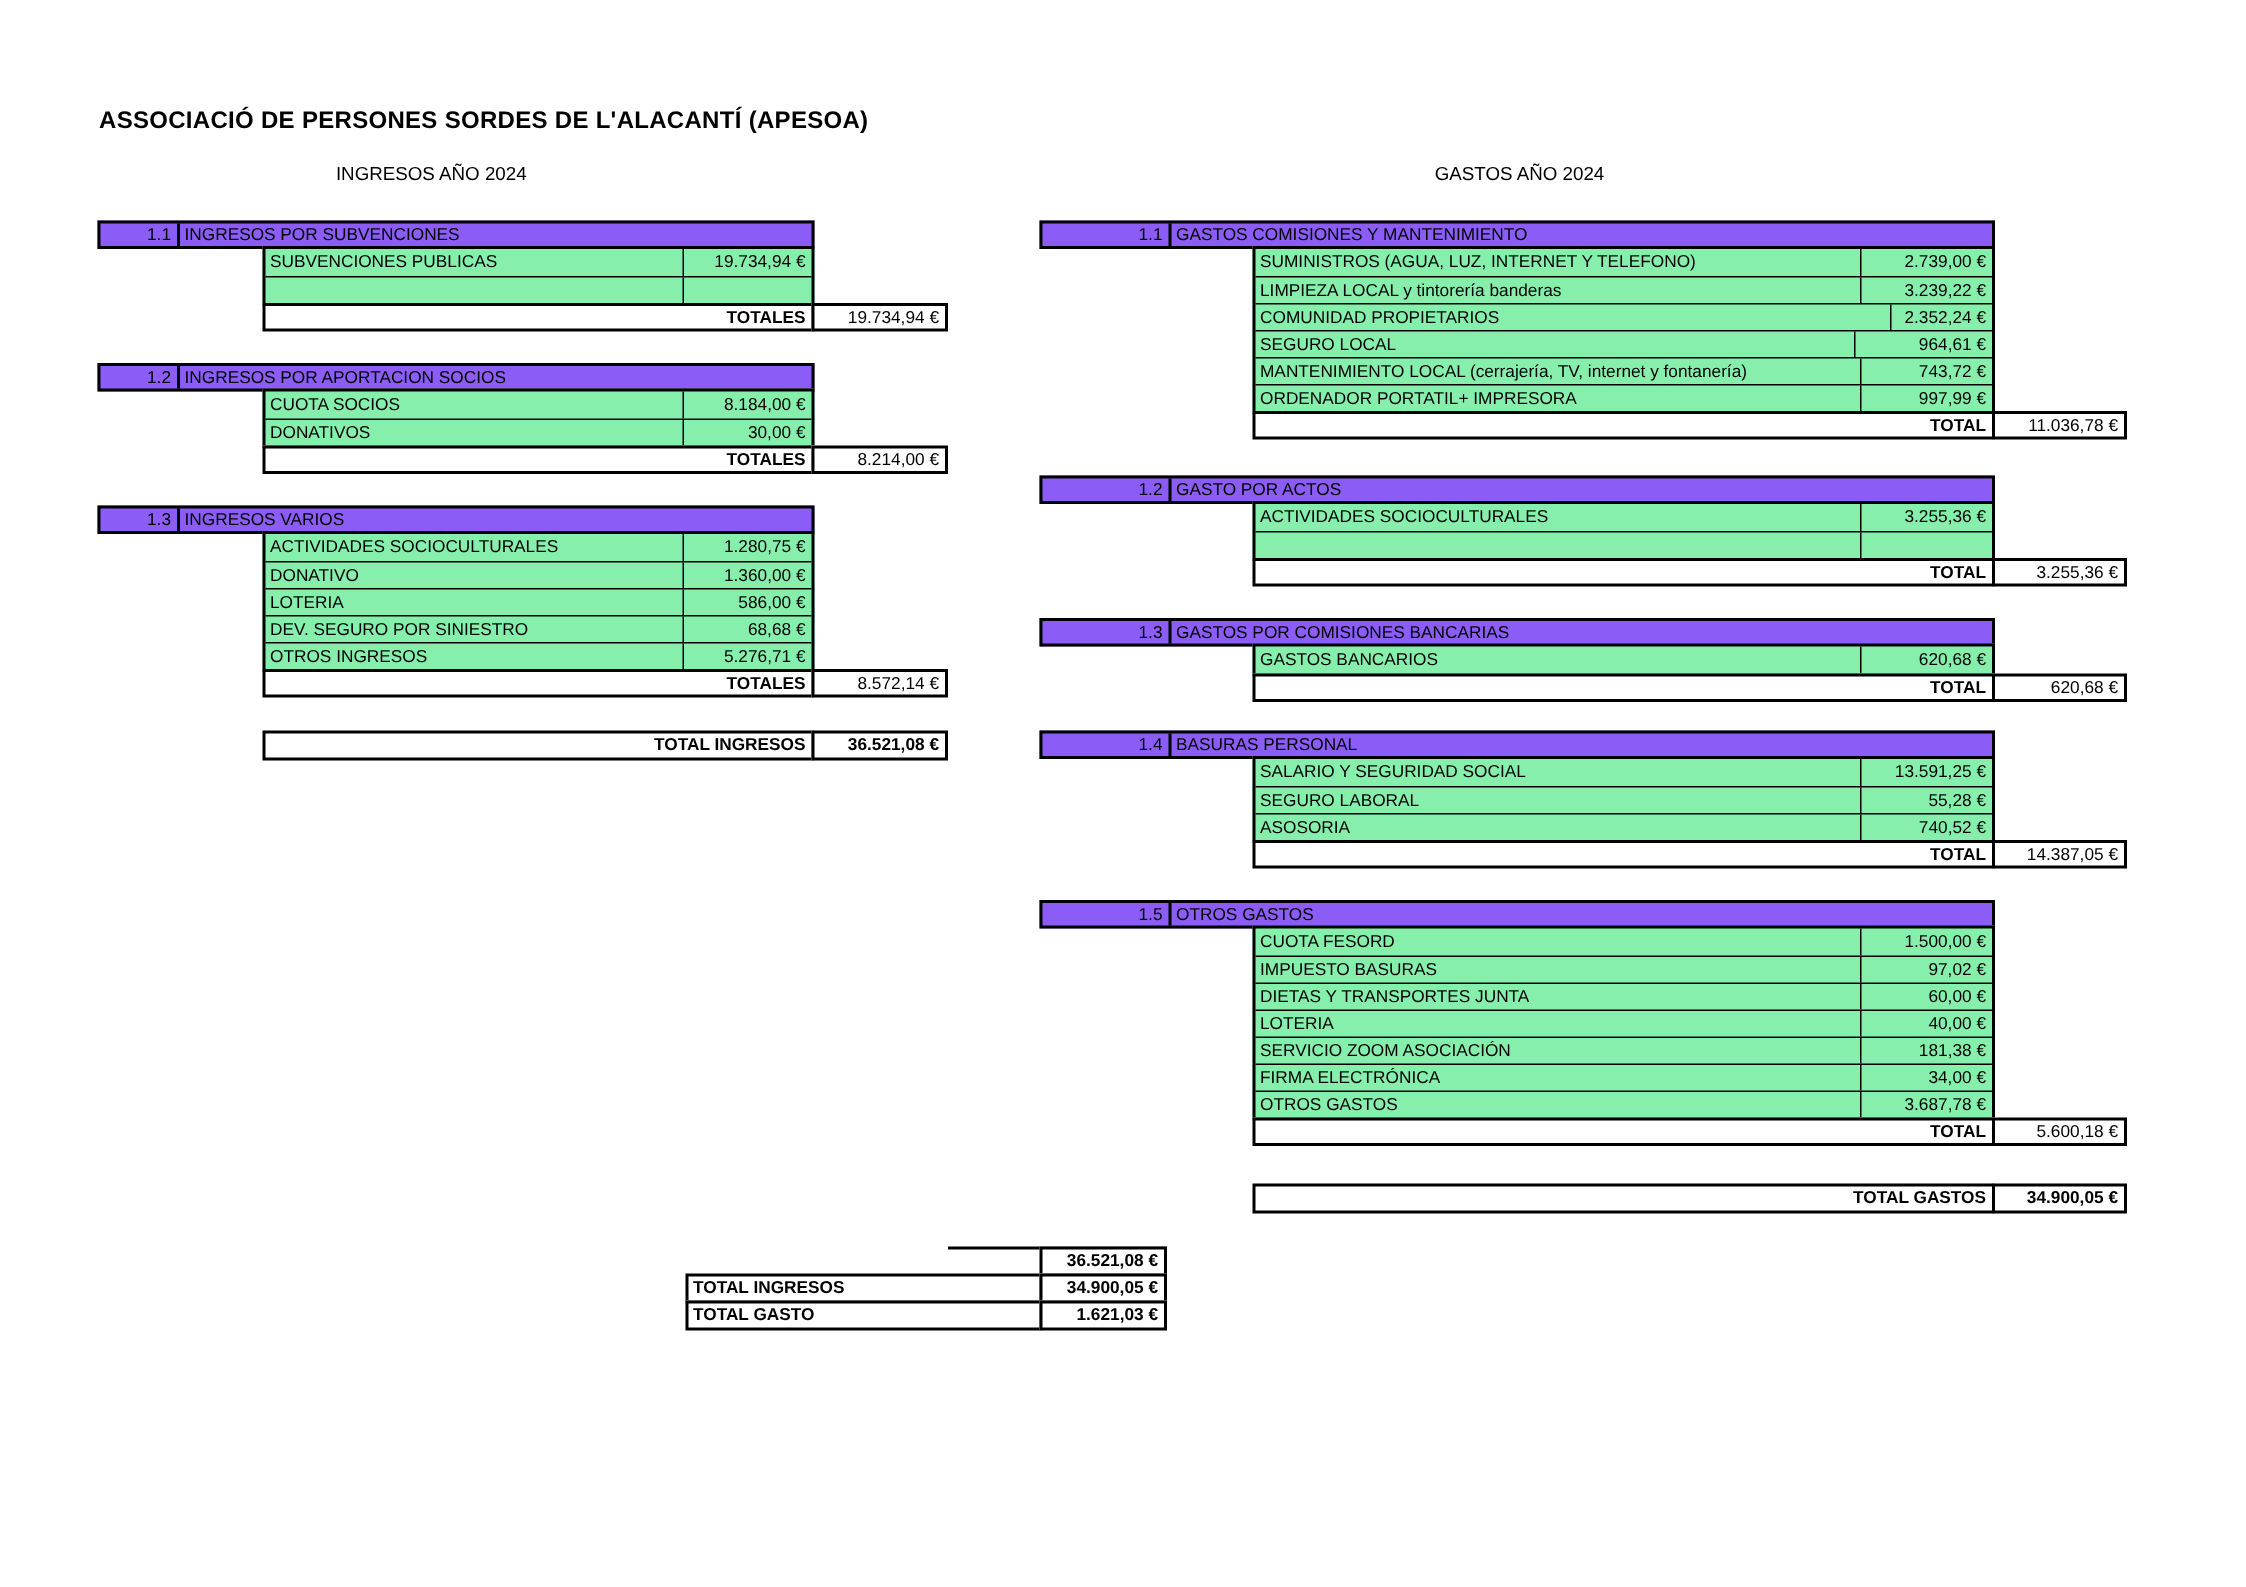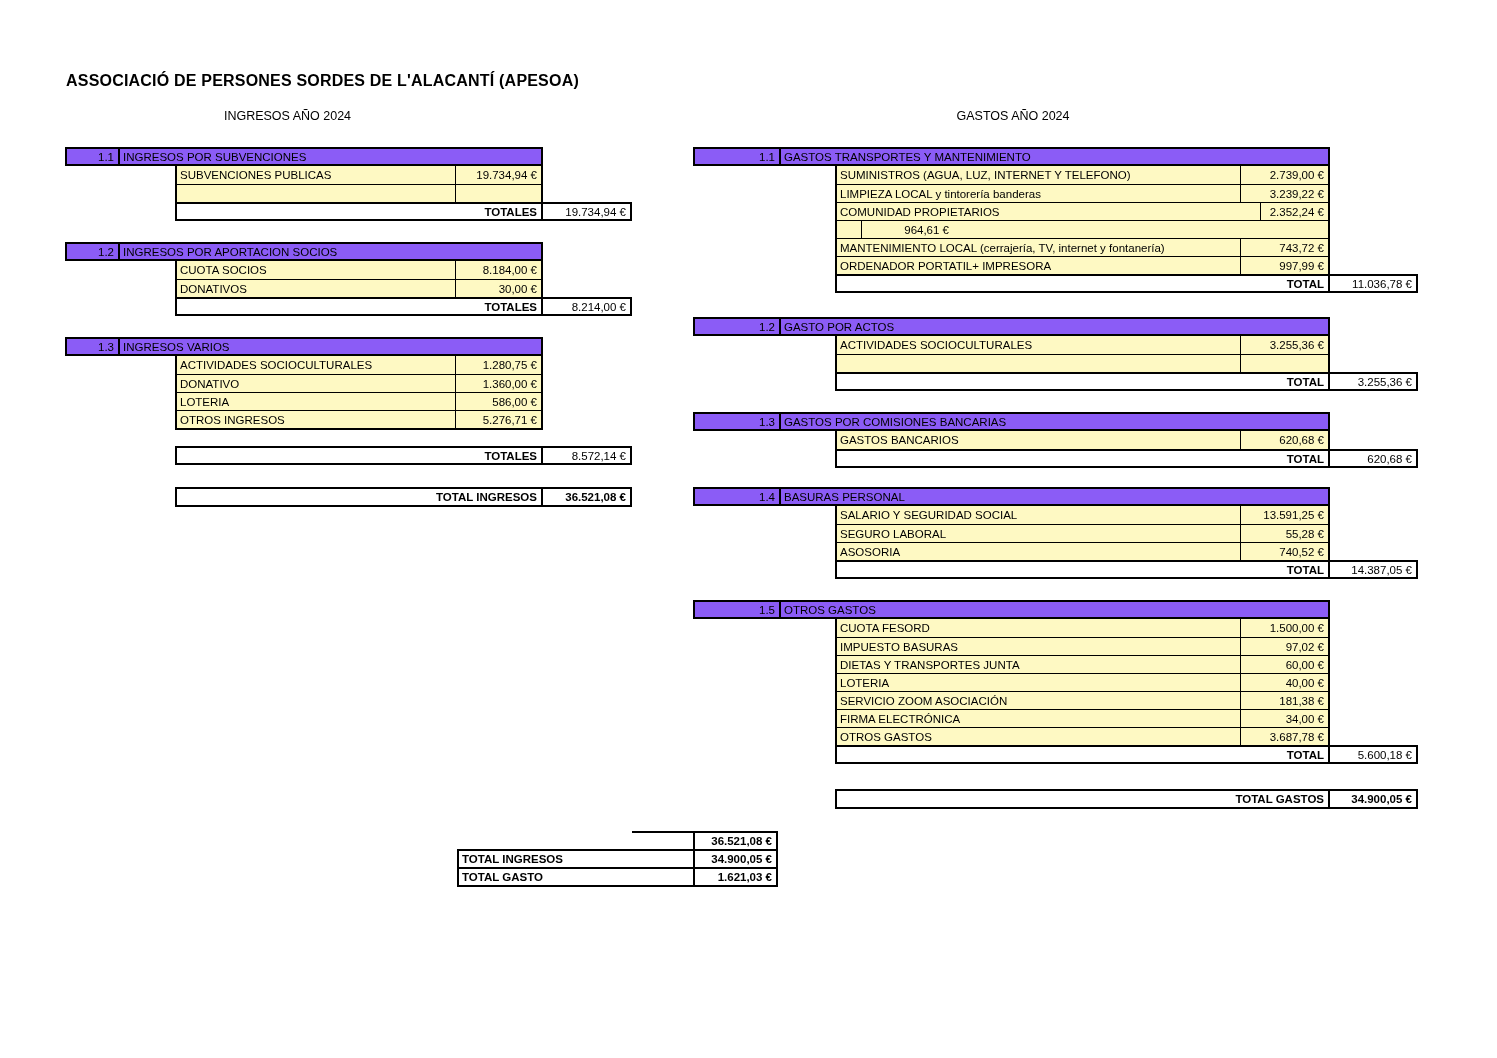--- a/index.html
+++ b/index.html
@@ -19,21 +19,21 @@
     position:absolute;box-sizing:border-box;height:19px;
     background:#8b5cf6;border:2px solid #000;display:flex;align-items:center;
     font-size:11.5px;
   }
   .sec-num{
     box-sizing:border-box;height:100%;display:flex;align-items:center;justify-content:flex-end;
     padding-right:4px;border-right:2px solid #000;flex:0 0 auto;
   }
   .sec-name{padding-left:3px;white-space:nowrap;overflow:hidden;}
   .rows{
-    position:absolute;box-sizing:border-box;border:2px solid #000;background:#fef9c3;
+    position:absolute;box-sizing:border-box;border:2px solid #000;background:#86efac;
   }
   .row{
     box-sizing:border-box;height:18px;display:flex;align-items:stretch;font-size:11.5px;
   }
   .row + .row{border-top:1px solid #000;}
   .cell-label{
     flex:1 1 auto;display:flex;align-items:center;padding-left:3px;
     white-space:nowrap;overflow:hidden;
   }
   .cell-value{
@@ -114,50 +114,55 @@
           <div class="cell-label">ACTIVIDADES SOCIOCULTURALES</div>
           <div class="cell-value" style="width: 86px;">1.280,75 €</div>
         </div>
         <div class="row">
           <div class="cell-label">DONATIVO</div>
           <div class="cell-value" style="width: 86px;">1.360,00 €</div>
         </div>
         <div class="row">
           <div class="cell-label">LOTERIA</div>
           <div class="cell-value" style="width: 86px;">586,00 €</div>
+        </div>
+        <div class="row">
+          <div class="cell-label">DEV. SEGURO POR SINIESTRO</div>
+          <div class="cell-value" style="width: 86px;">68,68 €</div>
         </div>
         <div class="row">
           <div class="cell-label">OTROS INGRESOS</div>
           <div class="cell-value" style="width: 86px;">5.276,71 €</div>
         </div>
       </div>
       <div class="total-label-box" style="left: 175px; top: 446px; width: 368px;">TOTALES</div>
       <div class="total-value-box" style="left: 541px; top: 446px; width: 91px;">8.572,14 €</div>
       <div class="total-label-box" style="left: 175px; top: 487px; width: 368px; height: 20px;">TOTAL INGRESOS</div>
       <div class="total-value-box bold" style="left: 541px; top: 487px; width: 91px; height: 20px;">36.521,08 €</div>
     </div>
   <div id="gastos-root">
       <div class="sec-header" style="left: 693px; top: 147px; width: 637px;">
         <div class="sec-num" style="width: 86px;">1.1</div>
-        <div class="sec-name">GASTOS TRANSPORTES Y MANTENIMIENTO</div>
+        <div class="sec-name">GASTOS COMISIONES Y MANTENIMIENTO</div>
       </div>
       <div class="rows" style="left: 835px; top: 164px; width: 495px;">
         <div class="row">
           <div class="cell-label">SUMINISTROS (AGUA, LUZ, INTERNET Y TELEFONO)</div>
           <div class="cell-value" style="width: 88px;">2.739,00 €</div>
         </div>
         <div class="row">
           <div class="cell-label">LIMPIEZA LOCAL y tintorería banderas</div>
           <div class="cell-value" style="width: 88px;">3.239,22 €</div>
         </div>
         <div class="row">
           <div class="cell-label">COMUNIDAD PROPIETARIOS</div>
           <div class="cell-value" style="width: 68px;">2.352,24 €</div>
         </div>
         <div class="row">
+          <div class="cell-label">SEGURO LOCAL</div>
           <div class="cell-value" style="width: 92px; margin-left: 24px;">964,61 €</div>
         </div>
         <div class="row">
           <div class="cell-label">MANTENIMIENTO LOCAL (cerrajería, TV, internet y fontanería)</div>
           <div class="cell-value" style="width: 88px;">743,72 €</div>
         </div>
         <div class="row">
           <div class="cell-label">ORDENADOR PORTATIL+ IMPRESORA</div>
           <div class="cell-value" style="width: 88px;">997,99 €</div>
         </div>

